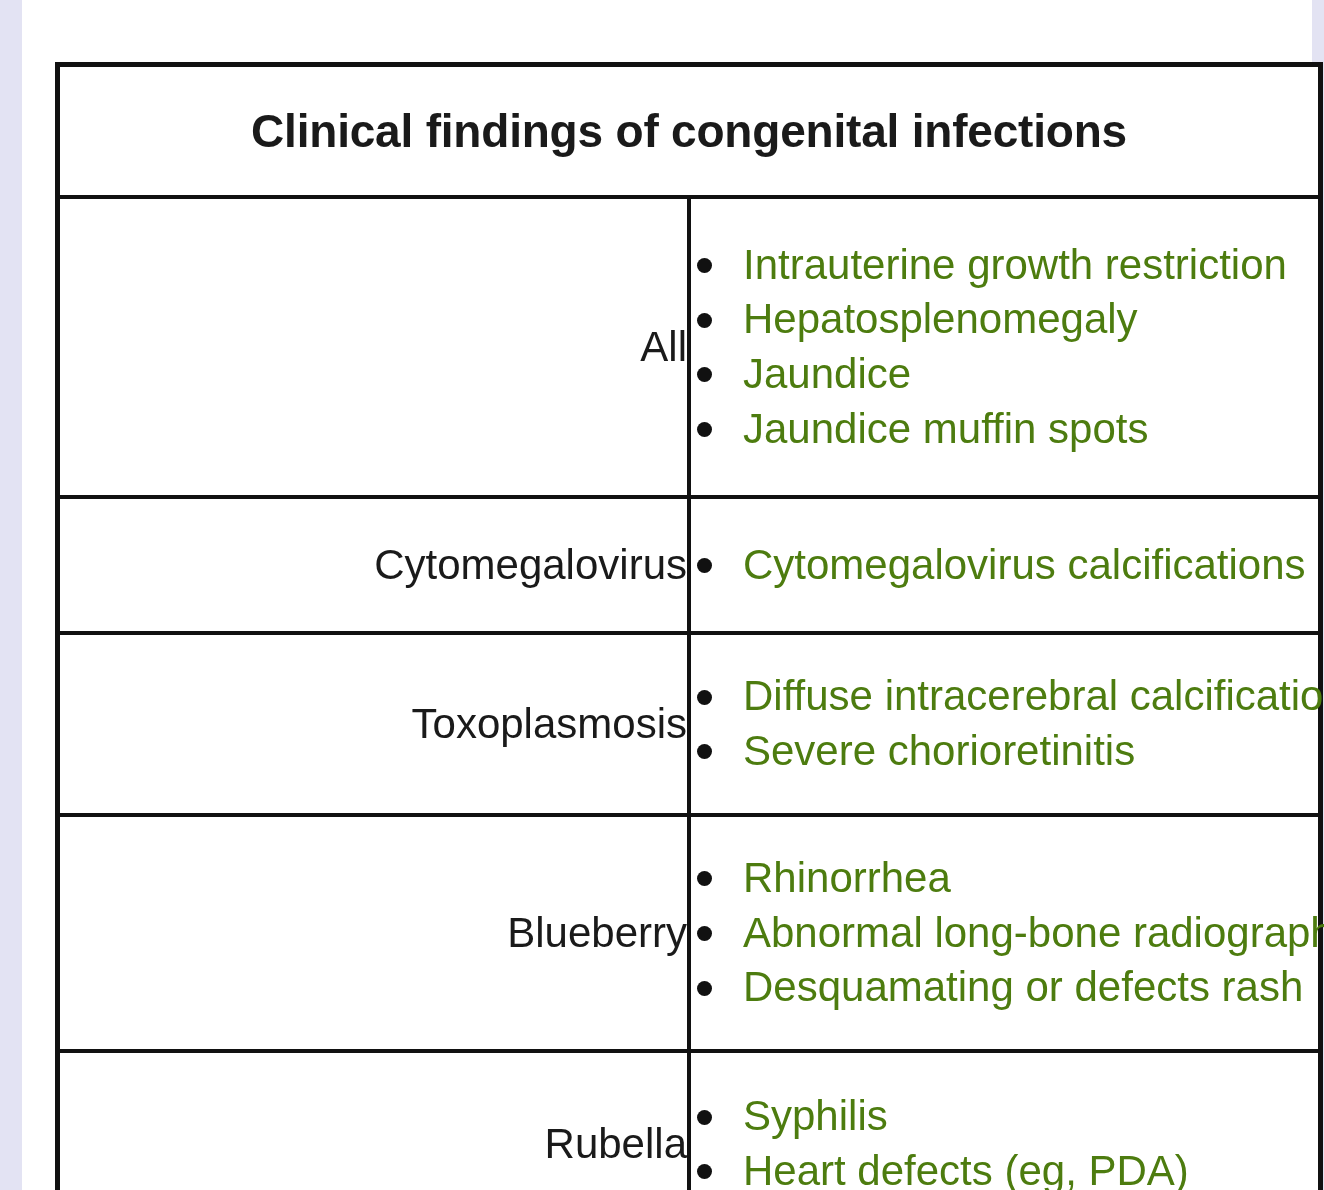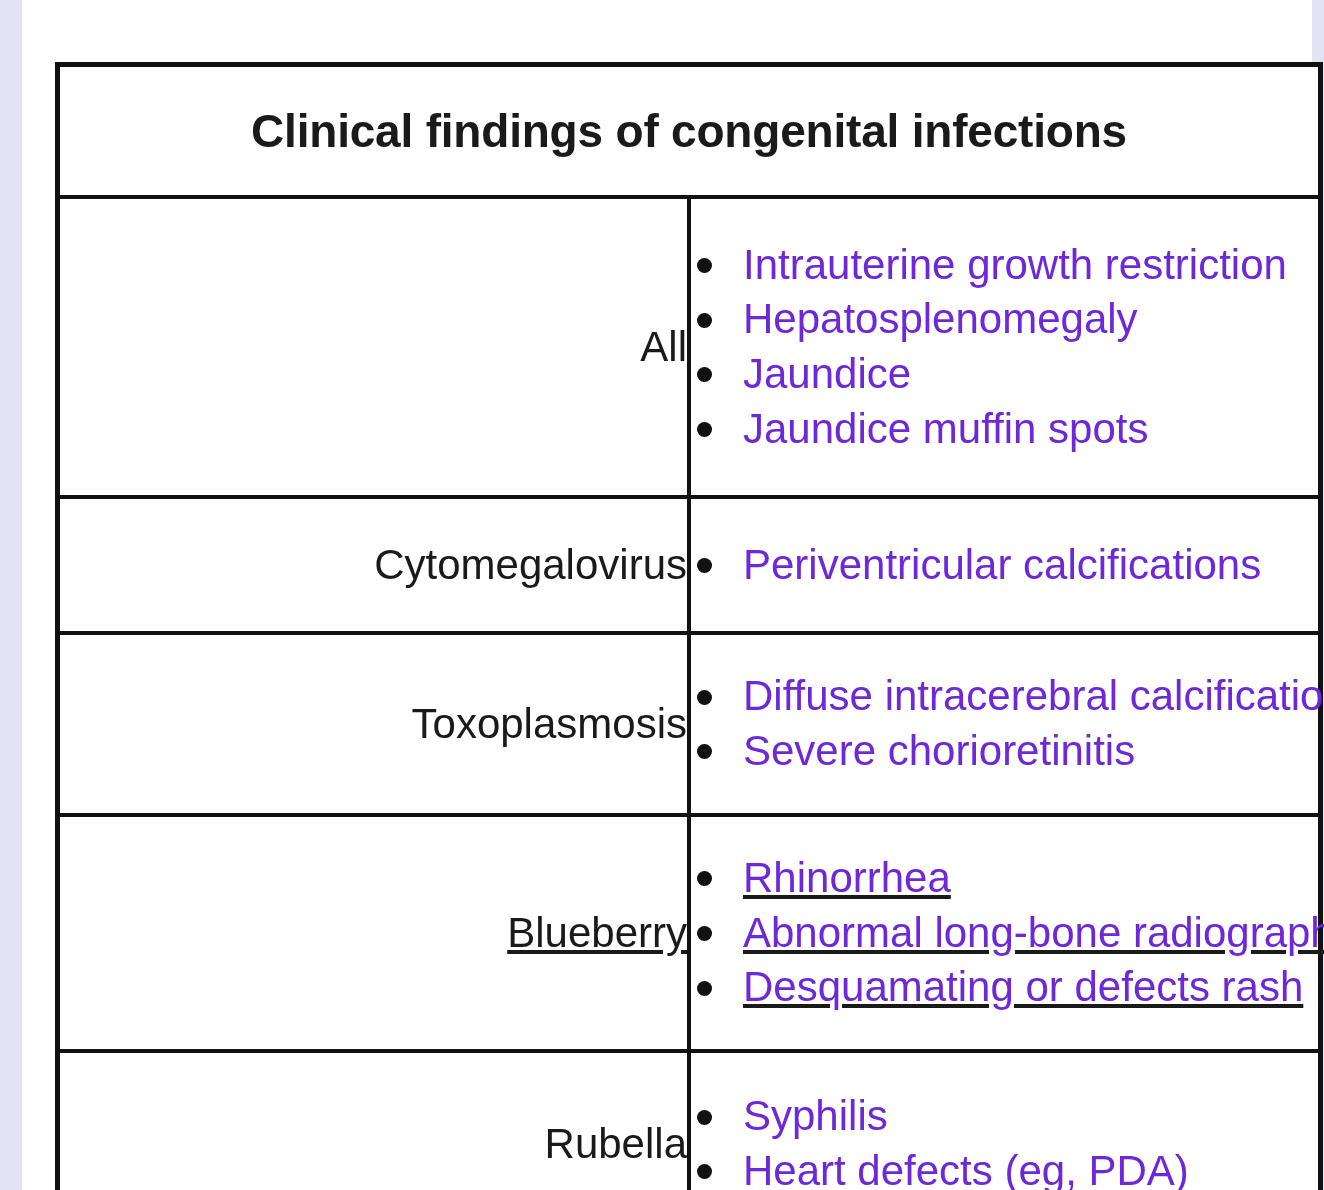--- a/index.html
+++ b/index.html
@@ -91,40 +91,40 @@
     list-style: none;
     margin: 0;
     padding: 0;
   }
 
   ul.findings-list li {
     position: relative;
     font-size: 42px;
     line-height: 1.30;
     padding-left: 52px;
-    color: #6d28d9;
+    color: #4d7c0f;
     white-space: nowrap;
   }
 
   ul.findings-list li .bullet-icon {
     position: absolute;
     left: 6px;
     top: 50%;
     width: 15px;
     height: 15px;
     margin-top: -7px;
     background: #111111;
     border-radius: 50%;
   }
 
   
   tr.row-all        .label-cell, tr.row-all        .items-cell { height: 296px; }
   tr.row-cmv        .label-cell, tr.row-cmv        .items-cell { height: 132px; }
   tr.row-toxo       .label-cell, tr.row-toxo       .items-cell { height: 178px; }
-  tr.row-syphilis   .label-cell, tr.row-syphilis   .items-cell { height: 232px; text-decoration: underline; }
+  tr.row-syphilis   .label-cell, tr.row-syphilis   .items-cell { height: 232px; }
   tr.row-rubella    .label-cell, tr.row-rubella    .items-cell { height: 182px; }
 
   tr:last-child .label-cell,
   tr:last-child .items-cell { border-bottom: none !important; }
 </style>
 </head>
 <body>
 
 <div class="page">
   <div class="canvas">
@@ -160,21 +160,21 @@
               </ul>
             </td>
           </tr>
 
           <tr class="row-cmv">
             <td class="label-cell">Cytomegalovirus</td>
             <td class="items-cell">
               <ul class="findings-list">
                 <li>
                   <span class="bullet-icon"></span>
-                  <span>Periventricular calcifications</span>
+                  <span>Cytomegalovirus calcifications</span>
                 </li>
               </ul>
             </td>
           </tr>
 
           <tr class="row-toxo">
             <td class="label-cell">Toxoplasmosis</td>
             <td class="items-cell">
               <ul class="findings-list">
                 <li>

